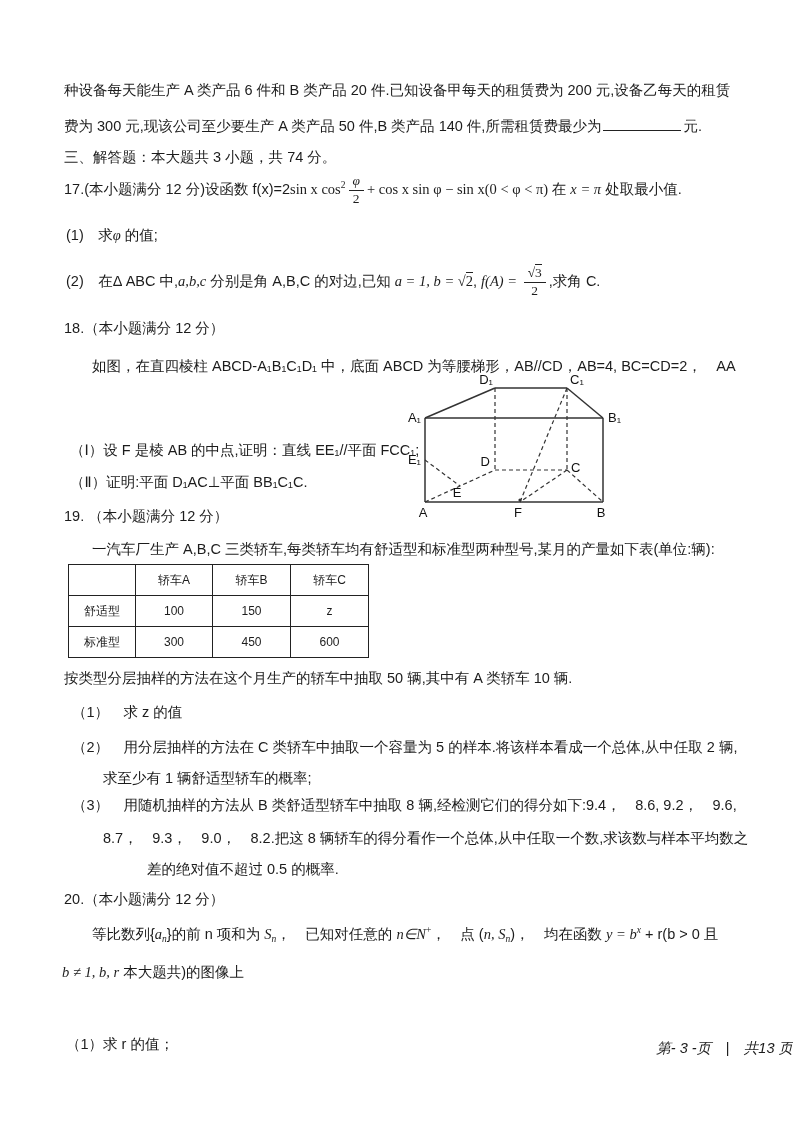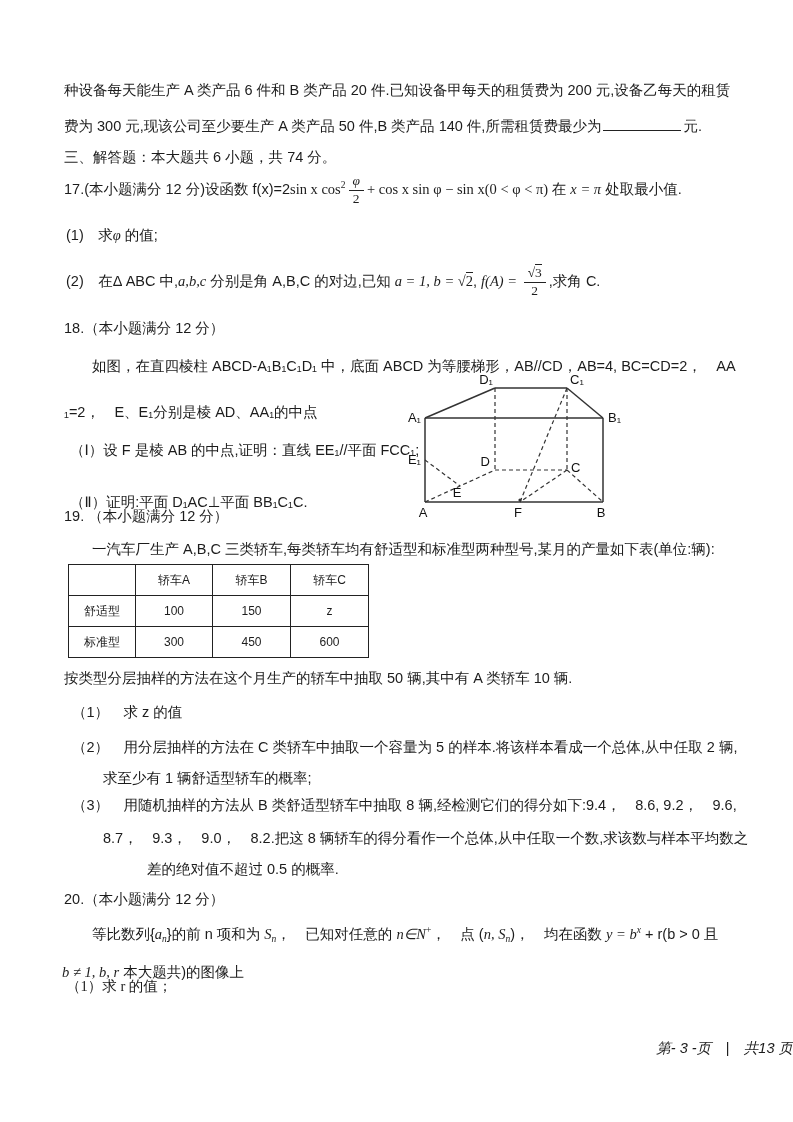--- a/index.html
+++ b/index.html
@@ -30,37 +30,36 @@
 </head>
 <body>
 
 <div class="page">
 
   <div class="line" style="left:64px; top:80px;">种设备每天能生产 A 类产品 6 件和 B 类产品 20 件.已知设备甲每天的租赁费为 200 元,设备乙每天的租赁</div>
   <div class="line" style="left:64px; top:116px;">
     <span>费为 300 元,现该公司至少要生产 A 类产品 50 件,B 类产品 140 件,所需租赁费最少为</span><span class="blank"></span><span>元.</span>
   </div>
 
-  <div class="line" style="left:64px; top:147px;">三、解答题：本大题共 6 小题，共 74 分。</div>
+  <div class="line" style="left:64px; top:147px;">三、解答题：本大题共 3 小题，共 74 分。</div>
 
   <div class="line" style="left:64px; top:174px;">
     <span>17.(本小题满分 12 分)设函数 f(x)=2</span><span class="mathn">sin x cos</span><span class="sup">2</span><span class="frac"><span class="num">φ</span><span class="den">2</span></span><span class="mathn">+ cos x sin φ − sin x(0 &lt; φ &lt; π) </span><span>在 </span><span class="math">x = π</span><span> 处取最小值.</span>
   </div>
   <div class="line" style="left:66px; top:225px;">
     <span>(1)　求</span><span class="math">φ</span><span> 的值;</span>
   </div>
   <div class="line" style="left:66px; top:266px;">
     <span>(2)　在Δ ABC 中,</span><span class="math">a,b,c</span><span> 分别是角 A,B,C 的对边,已知 </span><span class="math">a = 1, b = </span><span class="rad">√</span><span class="radbody mathn">2</span><span>, </span><span class="math">f(A) = </span><span class="frac"><span class="num"><span class="rad" style="font-style:normal;">√</span><span class="radbody" style="font-style:normal;">3</span></span><span class="den">2</span></span><span>,求角 C.</span>
   </div>
 
   <div class="line" style="left:64px; top:318px;">18.（本小题满分 12 分）</div>
   <div class="line" style="left:92px; top:356px;">如图，在直四棱柱 ABCD-A₁B₁C₁D₁ 中，底面 ABCD 为等腰梯形，AB//CD，AB=4, BC=CD=2，　AA</div>
-  <div class="line" style="left:64px; top:402px;">₁=2，　E、E₁分别是棱 AD、AA₁的中点</div>
   <div class="line" style="left:70px; top:440px;">（Ⅰ）设 F 是棱 AB 的中点,证明：直线 EE₁//平面 FCC₁;</div>
-  <div class="line" style="left:70px; top:472px;margin-top:20px;">（Ⅱ）证明:平面 D₁AC⊥平面 BB₁C₁C.</div>
+  <div class="line" style="left:70px; top:472px;">（Ⅱ）证明:平面 D₁AC⊥平面 BB₁C₁C.</div>
 
   <svg class="fig" style="left:405px; top:370px;" width="250" height="150" viewBox="0 0 250 150">
 
     <line x1="20" y1="48" x2="90" y2="18" stroke="#333" stroke-width="1.5"></line>
     <line x1="90" y1="18" x2="162" y2="18" stroke="#333" stroke-width="1.5"></line>
     <line x1="162" y1="18" x2="198" y2="48" stroke="#333" stroke-width="1.5"></line>
     <line x1="20" y1="48" x2="198" y2="48" stroke="#333" stroke-width="1.5"></line>
     <line x1="20" y1="48" x2="20" y2="132" stroke="#333" stroke-width="1.5"></line>
     <line x1="198" y1="48" x2="198" y2="132" stroke="#333" stroke-width="1.5"></line>
     <line x1="20" y1="132" x2="198" y2="132" stroke="#333" stroke-width="1.5"></line>
@@ -122,17 +121,17 @@
   <div class="line" style="left:103px; top:828px;">8.7，　9.3，　9.0，　8.2.把这 8 辆轿车的得分看作一个总体,从中任取一个数,求该数与样本平均数之</div>
   <div class="line" style="left:103px; top:859px;margin-left:44px;">差的绝对值不超过 0.5 的概率.</div>
 
   <div class="line" style="left:64px; top:889px;">20.（本小题满分 12 分）</div>
   <div class="line" style="left:92px; top:920px;">
     <span>等比数列{</span><span class="math">a</span><span class="sub">n</span><span>}的前 n 项和为 </span><span class="math">S</span><span class="sub">n</span><span>，　已知对任意的 </span><span class="math">n∈N</span><span class="sup">+</span><span>，　点 (</span><span class="math">n, S</span><span class="sub">n</span><span>)，　均在函数 </span><span class="math">y = b</span><span class="sup" style="font-style:italic;">x</span><span class="math" style="font-style:normal; font-family:'Liberation Sans',sans-serif;"> + r(b &gt; 0 且</span>
   </div>
   <div class="line" style="left:62px; top:962px;">
     <span class="math">b ≠ 1, b, r</span><span> 本大题共)的图像上</span>
   </div>
-  <div class="line" style="left:66px; top:976px;font-family:Liberation Serif, serif;">（1）求 r 的值；</div>
+  <div class="line" style="left:66px; top:1034px;">（1）求 r 的值；</div>
 
   <div class="footer line" style="top:1038px;">第- 3 -页　|　共13 页</div>
 
 </div>
 
 </body></html>

